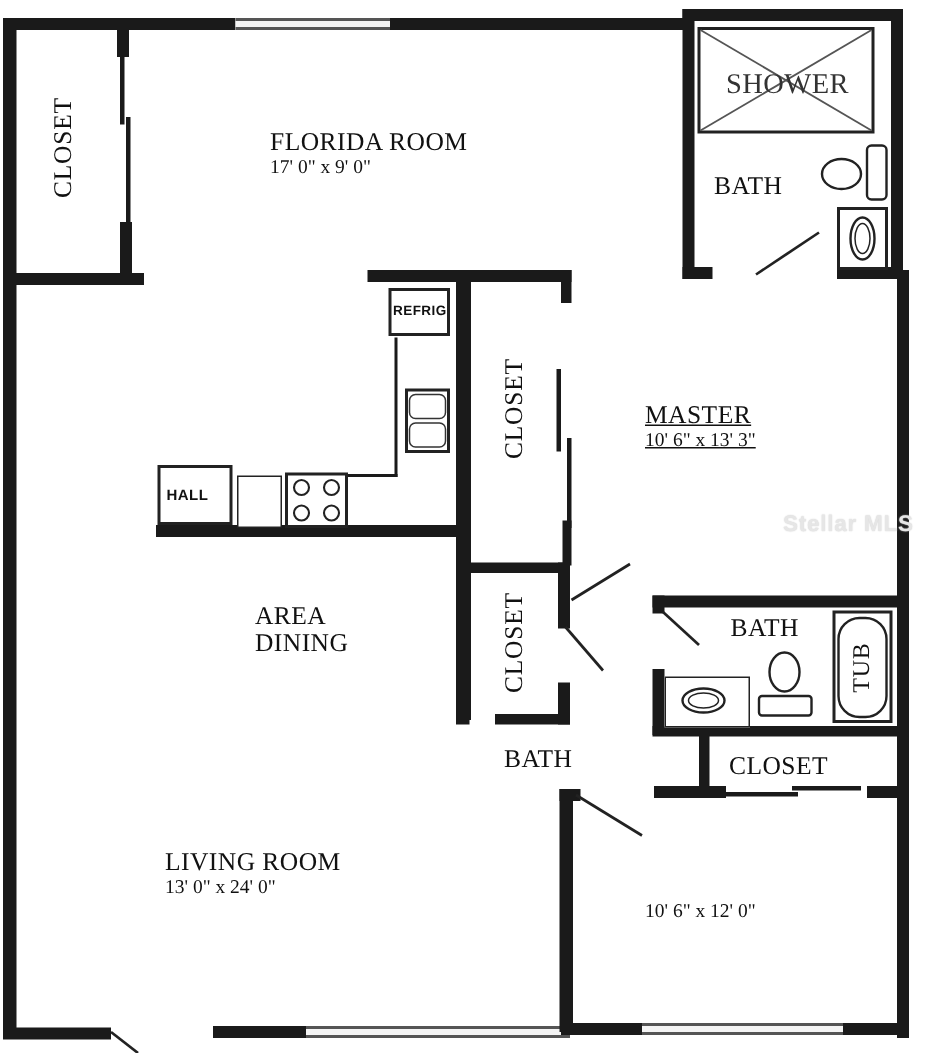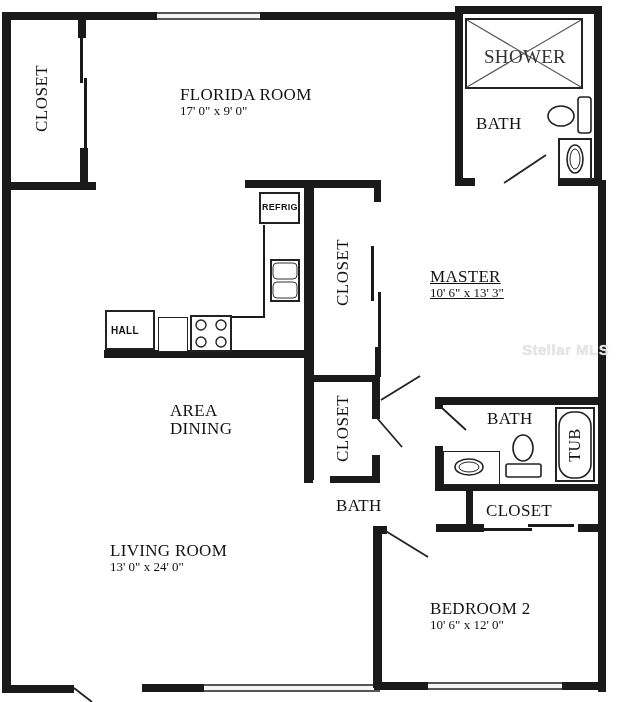--- a/index.html
+++ b/index.html
@@ -218,23 +218,22 @@
   <div class="vertical" style="left:553px; top:436px; width:44px; text-align:center; font-size:16px;">TUB</div>
 
   <div class="label" style="left:336px; top:497px; width:66px;">
     <span class="room-name">BATH</span>
   </div>
 
   <div class="label" style="left:486px; top:502px; width:90px;">
     <span class="room-name">CLOSET</span>
   </div>
 
-  <div class="label" style="left:110px; top:542px; width:160px;">
+  <div class="label" style="left:110px; top:566px; width:160px;">
     <span class="room-name">LIVING ROOM</span>
     <span class="room-dim">13' 0" x 24' 0"</span>
   </div>
 
   <div class="label" style="left:430px; top:600px; width:130px;">
-    <span class="room-name">BEDROOM 2</span>
     <span class="room-dim">10' 6" x 12' 0"</span>
   </div>
 
 </div>
 
 </body></html>

